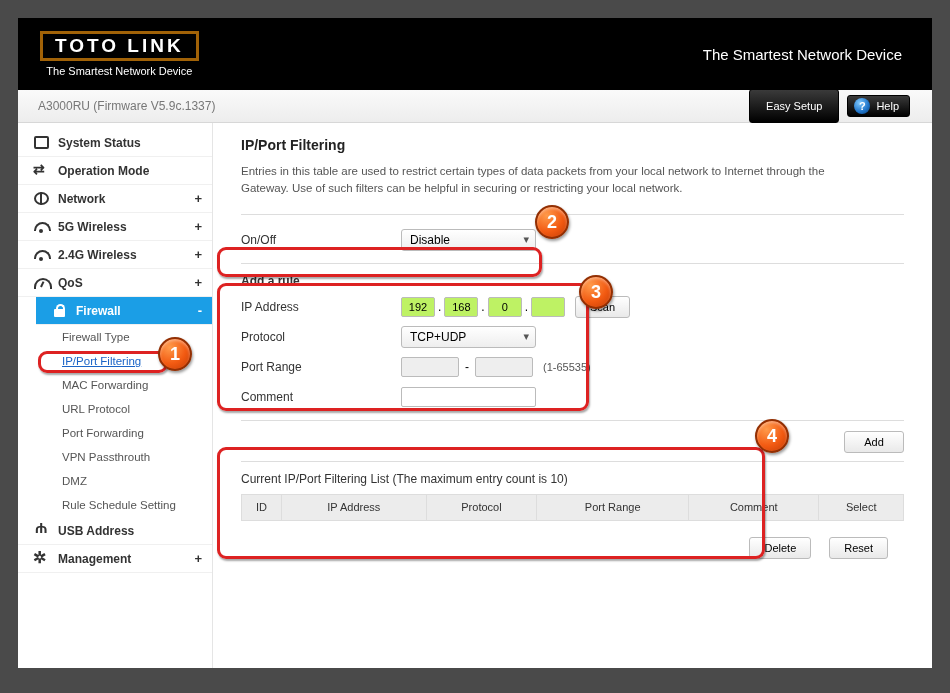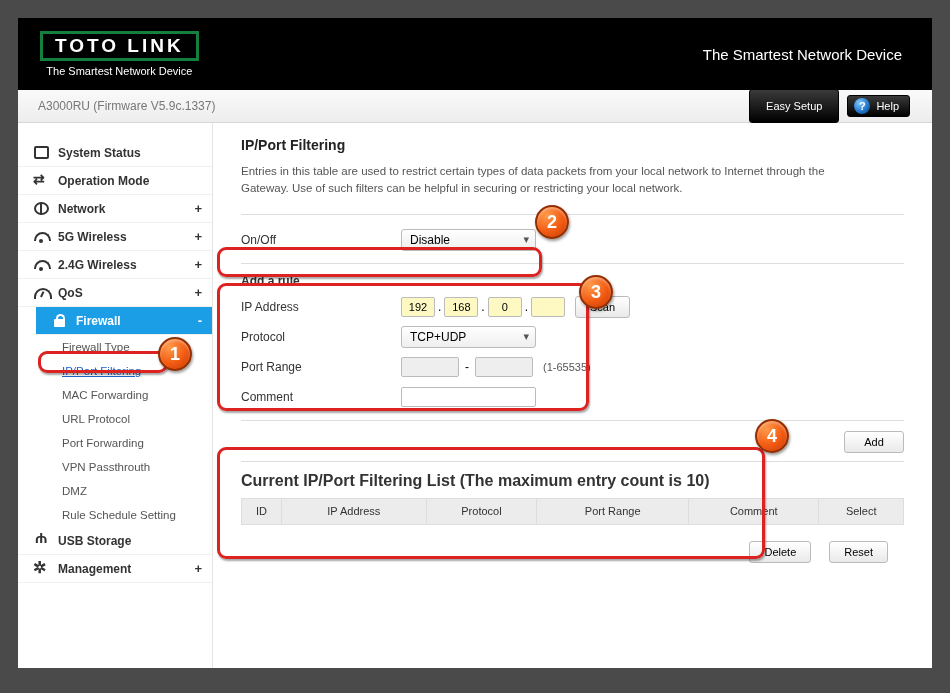--- a/index.html
+++ b/index.html
@@ -6,21 +6,21 @@
   body { font-family: Arial, sans-serif; font-size: 12px; background: #4a4a4a; padding: 18px; }
   .outer-frame { width: 914px; background: #fff; margin: 0 auto; }
   .header-black {
     background: #000; height: 72px; display: flex; align-items: center; justify-content: space-between;
     padding: 0 22px;
   }
   .logo-box {
     display: flex; flex-direction: column; align-items: center; gap: 4px;
   }
   .logo-bar {
-    border: 3px solid #15803d; color: #fff; font-weight: bold; font-size: 19px;
+    border: 3px solid #a16207; color: #fff; font-weight: bold; font-size: 19px;
     letter-spacing: 3px; padding: 1px 12px; display: inline-block;
   }
   .logo-tagline { color: #fff; font-size: 11px; }
   .header-right-slogan { color: #fff; font-size: 15px; margin-right: 8px; font-weight: 400; }
   .subheader {
     display: flex; align-items: center; justify-content: space-between;
     background: linear-gradient(#fafafa,#ededed); height: 33px; padding: 0 22px 0 20px;
     border-bottom: 1px solid #d7d7d7; color: #777;
   }
   .subheader .firmware { font-size: 12px; }
@@ -31,21 +31,21 @@
     display: flex; align-items: center; cursor: pointer;
   }
   .btn-help { display: flex; align-items: center; gap: 6px; padding: 0 10px 0 6px;}
   .help-ico {
     width: 16px; height: 16px; border-radius: 50%;
     background: radial-gradient(circle at 35% 30%, #7fc9ff 0%, #1e73c8 60%, #0a3f78 100%);
     display: flex; align-items: center; justify-content: center; color: #fff; font-size: 11px; font-weight: bold;
   }
   .body-row { display: flex; background: #fff; min-height: 545px; }
   
-  .sidebar { width: 195px; border-right: 1px solid #e5e5e5; padding-top: 16px; }
+  .sidebar { width: 195px; border-right: 1px solid #e5e5e5; padding-top: 6px; }
   .nav-item {
     display: flex; align-items: center; padding: 0 10px 0 16px; height: 28px;
     color: #333; font-size: 12px; font-weight: bold; border-bottom: 1px solid #f0f0f0;
     cursor: pointer; position: relative; justify-content: space-between;
   }
   .nav-item .lead { display:flex; align-items:center; gap:9px; }
   .nav-item.active { background: #1b9ee6; color: #fff; margin-left: 18px; }
   .nav-expand { font-weight: bold; font-size: 13px; }
   .sub-item { display:block; padding: 6px 10px 6px 44px; color:#555; font-size: 11.5px;
     text-decoration: none; cursor: pointer; }
@@ -71,33 +71,33 @@
   .description { font-size: 11.5px; color:#555; line-height: 1.5; margin-bottom: 16px; max-width: 620px;}
   .section-hr { border: none; border-top: 1px solid #ddd; margin: 8px 0 10px;}
   .form-row { display:flex; align-items:center; height:30px; font-size:12px; }
   .form-row label { width: 160px; color:#333; }
   .fake-select {
     width: 135px; height: 22px; border:1px solid #bbb; border-radius:3px;
     background: linear-gradient(#fff,#eee); padding: 0 20px 0 8px; font-size: 12px;
     display:flex; align-items:center; position:relative; cursor:pointer;
   }
   .fake-select::after{ content:"▾"; position:absolute; right:6px; top:3px; font-size:11px; color:#555;}
-  input.tiny { width:34px; height:20px; border:1px solid #bbb; background:#fef9c3; text-align:center; font-size:11px; border-radius:2px;}
+  input.tiny { width:34px; height:20px; border:1px solid #bbb; background:#bef264; text-align:center; font-size:11px; border-radius:2px;}
   input.med { width:58px; height:20px; border:1px solid #bbb; background:#eee; text-align:center; font-size:11px; border-radius:2px;}
   input.long { width:135px; height:20px; border:1px solid #bbb; background:#fff; font-size:11px; padding:0 5px; border-radius:2px;}
   .dot { margin: 0 3px; }
   .btn {
     height:22px; padding:0 14px; border:1px solid #bbb; border-radius:3px;
     background:linear-gradient(#fff,#e9e9e9); font-size:11px; cursor:pointer;
   }
   .fieldset-title { font-size:12px; font-weight:bold; color:#333; margin: 6px 0 4px; }
   .hint { font-size:11px; color:#555; margin-left:10px; }
   .add-bar { display:flex; justify-content:flex-end; margin: 8px 0;}
   .btn.add-btn { width:60px; }
-  .list-title { font-size:16px; font-weight:bold; color:#333; margin: 6px 0 8px;}
+  .list-title { font-size:12px; font-weight:normal; color:#333; margin: 6px 0 8px;}
   table.listing { width:100%; border-collapse: collapse; }
   table.listing th { background:#ececec; border:1px solid #ddd; font-size:11px;
     font-weight:normal; color:#333; height:26px; }
   table.listing th:first-child{width:40px;}
   .table-actions { display:flex; justify-content:flex-end; gap:18px; margin-top: 16px; padding-right:16px;}
   
   .callout {
     position:absolute; width:34px; height:34px; border-radius:50%;
     background: radial-gradient(circle at 32% 28%, #ff9a4a 0%, #f25a12 55%, #c23c06 100%);
     border:2px solid #922f03; box-shadow: 1px 2px 3px rgba(0,0,0,.4), inset 0 2px 3px rgba(255,255,255,.4);
@@ -185,21 +185,21 @@
       <a class="sub-item highlight">IP/Port Filtering</a>
       <a class="sub-item">MAC Forwarding</a>
       <a class="sub-item">URL Protocol</a>
       <a class="sub-item">Port Forwarding</a>
       <a class="sub-item">VPN Passthrouth</a>
       <a class="sub-item">DMZ</a>
       <a class="sub-item">Rule Schedule Setting</a>
       <div class="nav-item">
         <span class="lead">
             <span class="ico ico-usb"></span>
-        <span>USB Storage</span>
+        <span>USB Address</span>
           </span>
       </div>
       <div class="nav-item">
         <span class="lead">
             <span class="ico ico-gear"></span>
         <span>Management</span>
           </span>
         <span class="nav-expand">+</span>
       </div>
 

